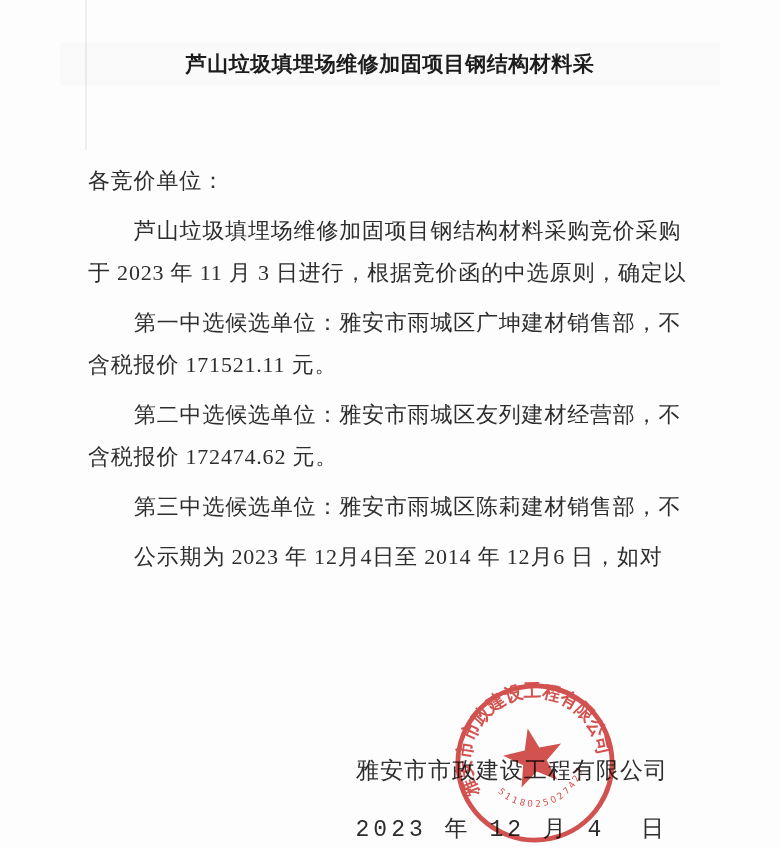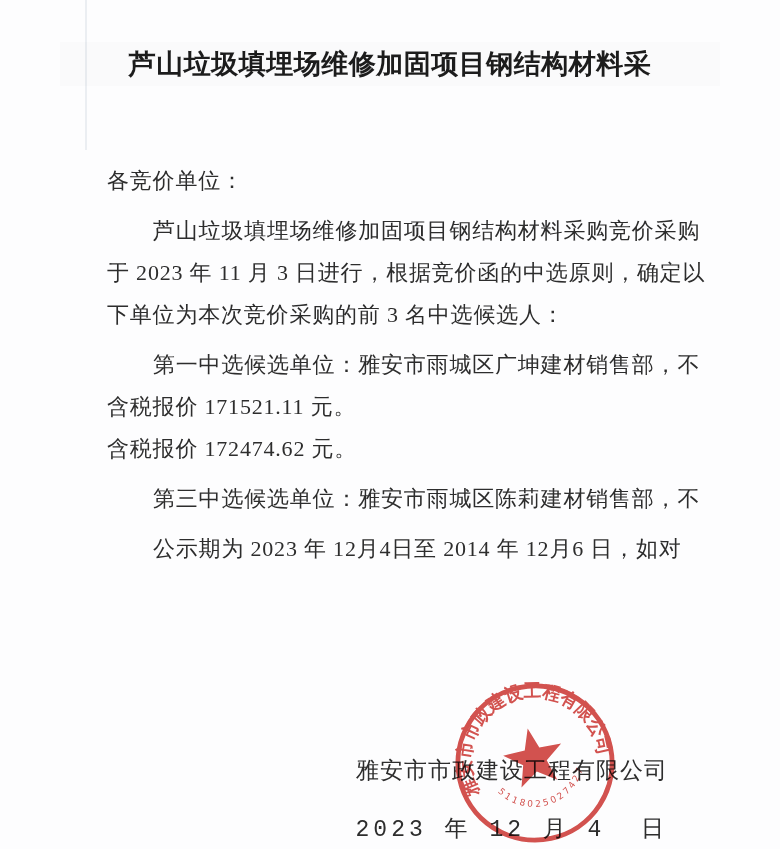--- a/index.html
+++ b/index.html
@@ -18,29 +18,29 @@
     background: #e3e7ec;
     opacity: .7;
   }
   .doc-title {
     position: absolute;
     left: 60px; top: 42px;
     width: 660px;
     text-align: center;
     font-family: "Liberation Sans", "DejaVu Sans", sans-serif;
     font-weight: 700;
-    font-size: 27px;
+    font-size: 21px;
     line-height: 44px;
     color: #1c1c1c;
     letter-spacing: 0.5px;
   }
   .doc-title .t-line { background: rgba(0,0,0,0.012); }
   .doc-body {
     position: absolute;
-    left: 107px; top: 160px;
+    left: 88px; top: 160px;
     width: 575px;
     font-size: 22px;
     line-height: 42px;
     letter-spacing: 0.8px;
     color: #2d2d2d;
   }
   .b-line { height: 42px; white-space: pre; }
   .b-line.indent { padding-left: 46px; margin-top: 8px; }
   .signature {
     position: absolute;
@@ -69,23 +69,23 @@
 <div class="scan-line"></div>
 
 <div class="doc-title">
   <div class="t-line">芦山垃圾填埋场维修加固项目钢结构材料采</div>
 </div>
 
 <div class="doc-body">
   <div class="b-line">各竞价单位：</div>
   <div class="b-line indent">芦山垃圾填埋场维修加固项目钢结构材料采购竞价采购</div>
   <div class="b-line">于 2023 年 11 月 3 日进行，根据竞价函的中选原则，确定以</div>
-  <div class="b-line">下单位为本次竞价采购的前 3 名中选候选人：</div>
   <div class="b-line indent">第一中选候选单位：雅安市雨城区广坤建材销售部，不</div>
   <div class="b-line">含税报价 171521.11 元。</div>
+  <div class="b-line indent">第二中选候选单位：雅安市雨城区友列建材经营部，不</div>
   <div class="b-line">含税报价 172474.62 元。</div>
   <div class="b-line indent">第三中选候选单位：雅安市雨城区陈莉建材销售部，不</div>
   <div class="b-line indent">公示期为 2023 年 12月4日至 2014 年 12月6 日，如对</div>
 </div>
 
 <div class="signature">
   <div class="sig-company">雅安市市政建设工程有限公司</div>
   <div class="sig-date">2023 年 12 月 4  日</div>
 </div>
 

